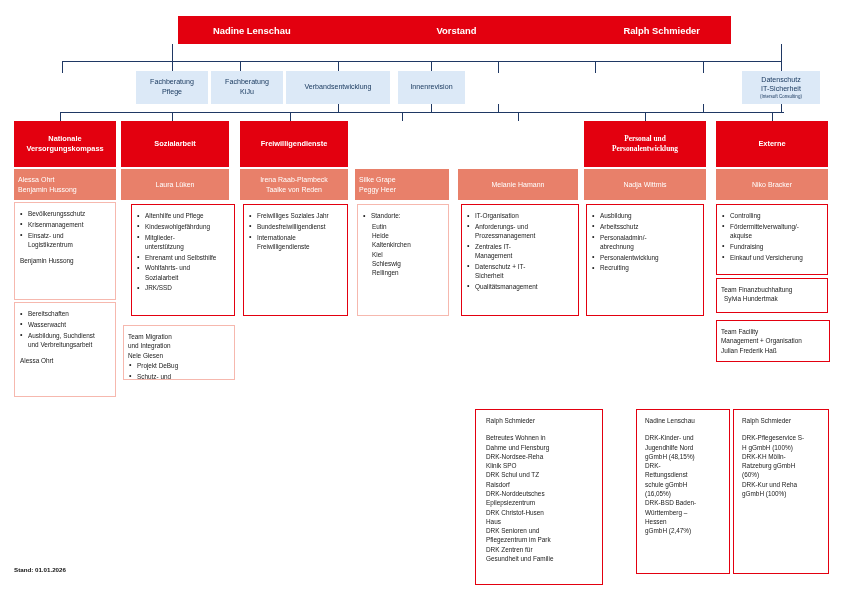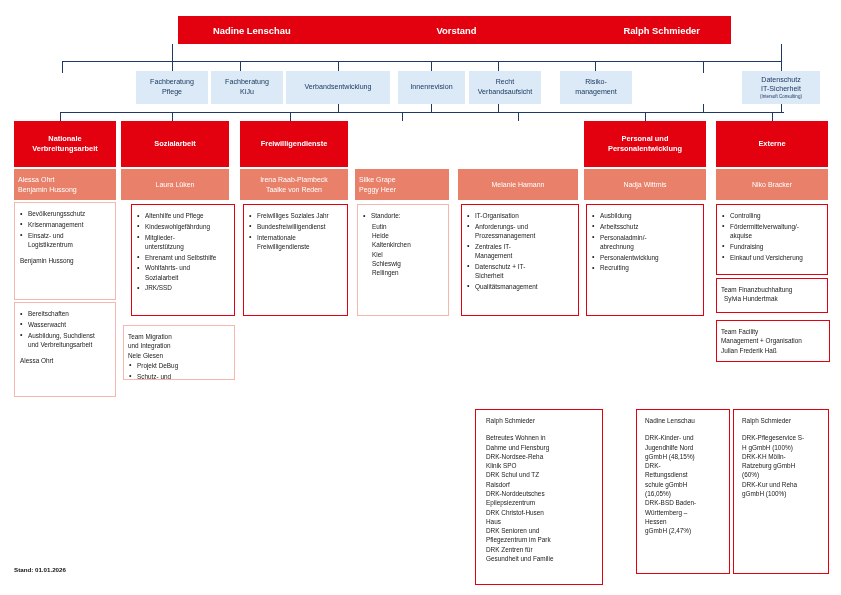--- a/index.html
+++ b/index.html
@@ -155,38 +155,30 @@
   <div class="box lightblue" style="left:211px; top:71px; width:72px;  height:33px;">
     <span>Fachberatung</span>
     <span>KiJu</span>
   </div>
   <div class="box lightblue" style="left:398px; top:71px; width:67px;  height:33px;">
     <span>Innenrevision</span>
   </div>
   <div class="box lightblue" style="left:286px; top:71px; width:104px; height:33px;">
     <span>Verbandsentwicklung</span>
   </div>
-  <div class="box lightblue" style="left:469px; top:71px; width:72px;  height:33px;">
-    <span>Recht</span>
-    <span>Verbandsaufsicht</span>
-  </div>
-  <div class="box lightblue" style="left:560px; top:71px; width:72px;  height:33px;">
-    <span>Risiko-</span>
-    <span>management</span>
-  </div>
   <div class="box lightblue" style="left:742px; top:71px; width:78px;  height:33px;">
     <span>Datenschutz</span>
     <span>IT-Sicherheit</span>
     <span class="sub">(Intersoft Consulting)</span>
   </div>
 
   <div class="box dept-head" style="left:14px; top:121px; width:102px; height:46px;">
     <div>
       <div>Nationale</div>
-      <div>Verbreitungsarbeit</div>
+      <div>Versorgungskompass</div>
     </div>
   </div>
   <div class="box dept-names lft" style="left:14px; top:169px; width:102px; height:31px;">
     <span>Alessa Ohrt</span>
     <span>Benjamin Hussong</span>
   </div>
   <div class="box content-box pale" style="left:14px; top:202px; width:102px; height:98px;">
     <ul class="bl">
       <li><span>Bevölkerungsschutz</span></li>
       <li><span>Krisenmanagement</span></li>
@@ -276,21 +268,21 @@
       <li><span style="white-space:pre-line">Anforderungs- und
 Prozessmanagement</span></li>
       <li><span style="white-space:pre-line">Zentrales IT-
 Management</span></li>
       <li><span style="white-space:pre-line">Datenschutz + IT-
 Sicherheit</span></li>
       <li><span>Qualitätsmanagement</span></li>
     </ul>
   </div>
 
-  <div class="box dept-head" style="left:584px; top:121px; width:122px; height:46px;">
+  <div class="box dept-head" style="left:584px; top:121px; width:122px; height:46px;font-family:Liberation Serif, serif;">
     <div>
       <div>Personal und</div>
       <div>Personalentwicklung</div>
     </div>
   </div>
   <div class="box dept-names ctr" style="left:584px; top:169px; width:122px; height:31px;">
     <span>Nadja Wittmis</span>
   </div>
   <div class="box content-box" style="left:586px; top:204px; width:118px; height:112px;">
     <ul class="bl">

